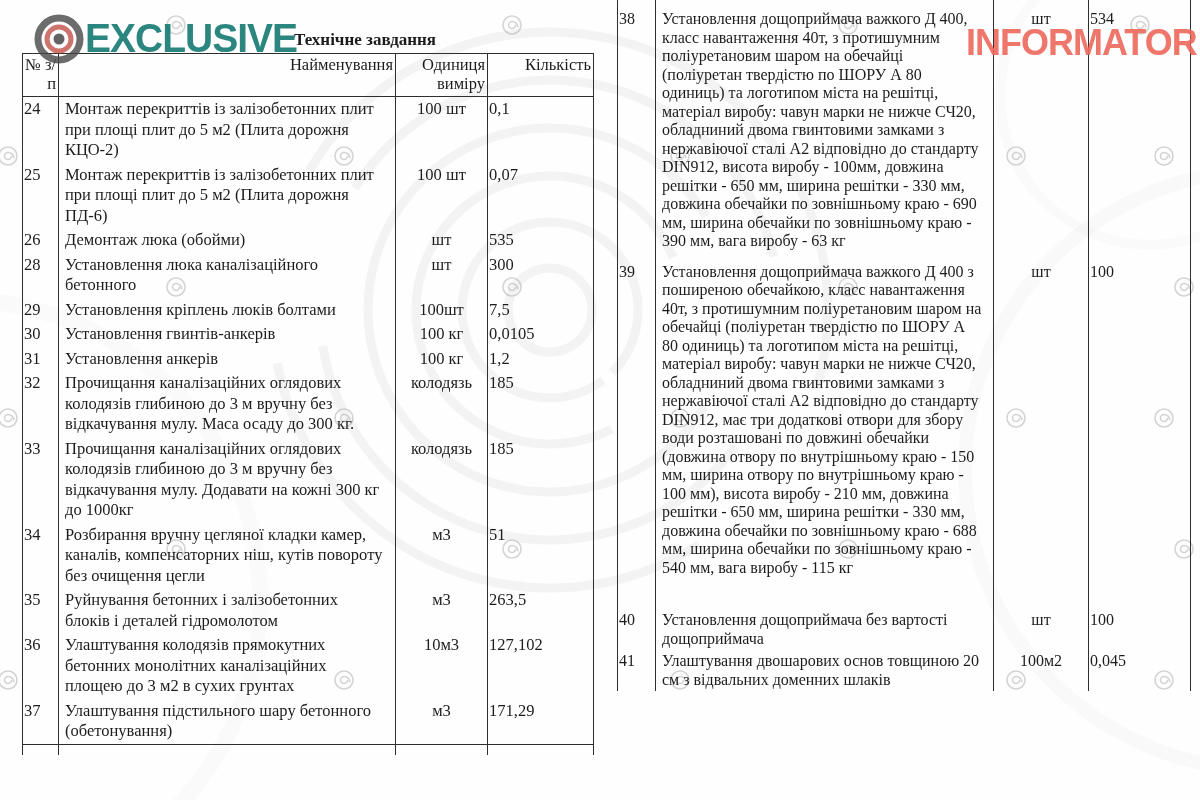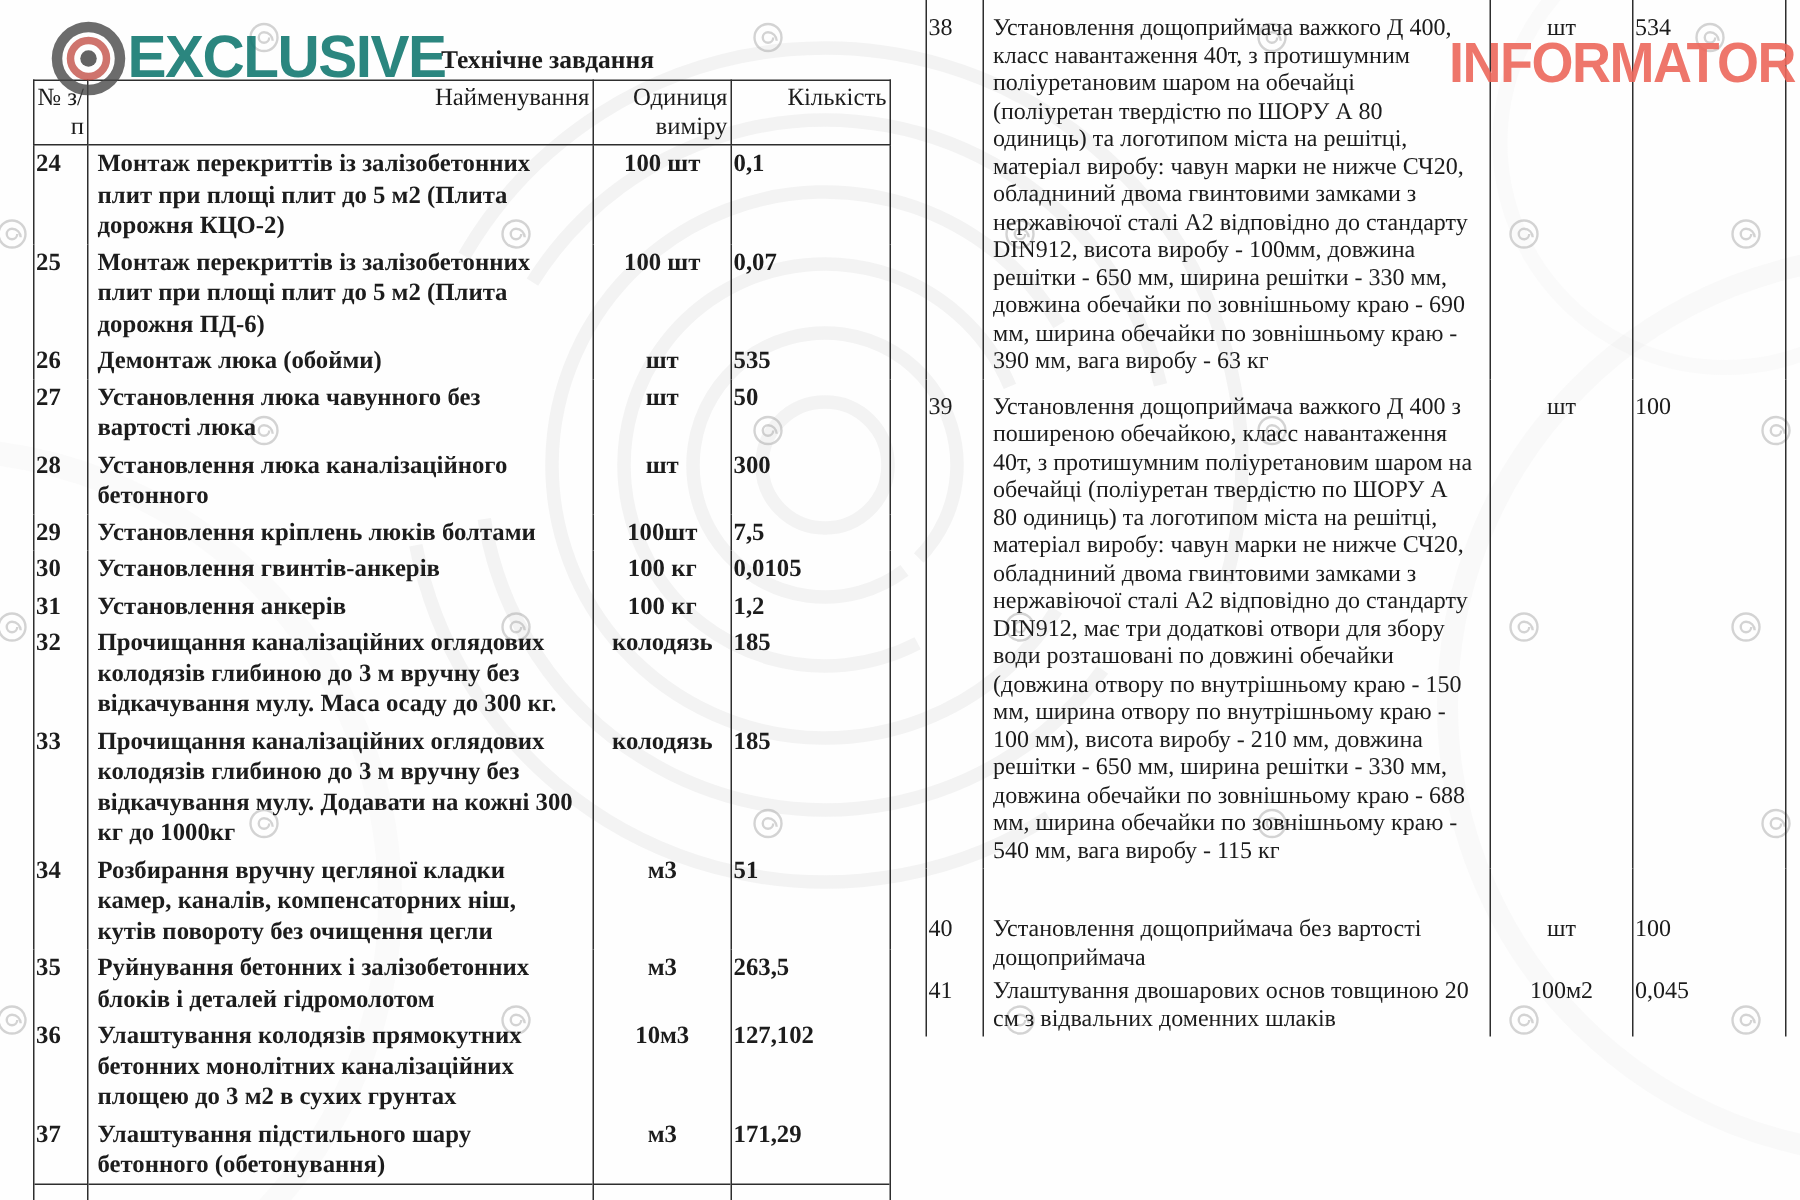--- a/index.html
+++ b/index.html
@@ -15,21 +15,21 @@
   table.spec{border-collapse:collapse;table-layout:fixed;background:transparent;}
   table.spec td, table.spec th{vertical-align:top;word-wrap:break-word;}
 
   
   .panel-left{position:absolute;left:22px;top:53px;width:571px;}
   .panel-left table{width:571px;border:1.4px solid #2e2e2e;border-bottom:none;font-size:16.5px;line-height:20.5px;}
   .panel-left col.num{width:36px}.panel-left col.name{width:337px}
   .panel-left col.unit{width:92px}.panel-left col.qty{width:106px}
   .panel-left th{font-weight:normal;text-align:right;vertical-align:middle;height:40px;
                  border:1.4px solid #2e2e2e;font-size:16.5px;line-height:19px;padding:1px 2px;}
-  .panel-left td{border-left:1.4px solid #2e2e2e;border-right:1.4px solid #2e2e2e;padding-top:2px;padding-bottom:2px;font-weight:bold;}
+  .panel-left td{border-left:1.4px solid #2e2e2e;border-right:1.4px solid #2e2e2e;padding-top:2px;padding-bottom:2px;}
   tr.sliver td{height:10px;border-top:1.4px solid #2e2e2e;padding:0;}
 
   
   .panel-right{position:absolute;left:617px;top:0;width:573px;}
   .panel-right table{width:573px;border-left:1.4px solid #2e2e2e;border-right:1.4px solid #2e2e2e;
                      font-size:16px;line-height:18.5px;}
   .panel-right col.num{width:38px}.panel-right col.name{width:338px}
   .panel-right col.unit{width:95px}.panel-right col.qty{width:102px}
   .panel-right td{border-left:1.4px solid #2e2e2e;border-right:1.4px solid #2e2e2e;padding-top:2px;padding-bottom:2px;}
   tr.fragment td{height:8px;padding:0;position:relative;}
@@ -208,26 +208,20 @@
               <td class="c-num">25</td>
               <td class="c-name">Монтаж перекриттів із залізобетонних плит при площі плит до 5 м2 (Плита дорожня ПД-6)</td>
               <td class="c-unit">100 шт</td>
               <td class="c-qty">0,07</td>
             </tr>
             <tr>
               <td class="c-num">26</td>
               <td class="c-name">Демонтаж люка (обойми)</td>
               <td class="c-unit">шт</td>
               <td class="c-qty">535</td>
-            </tr>
-            <tr>
-              <td class="c-num">27</td>
-              <td class="c-name">Установлення люка чавунного без вартості люка</td>
-              <td class="c-unit">шт</td>
-              <td class="c-qty">50</td>
             </tr>
             <tr>
               <td class="c-num">28</td>
               <td class="c-name">Установлення люка каналізаційного бетонного</td>
               <td class="c-unit">шт</td>
               <td class="c-qty">300</td>
             </tr>
             <tr>
               <td class="c-num">29</td>
               <td class="c-name">Установлення кріплень люків болтами</td>

